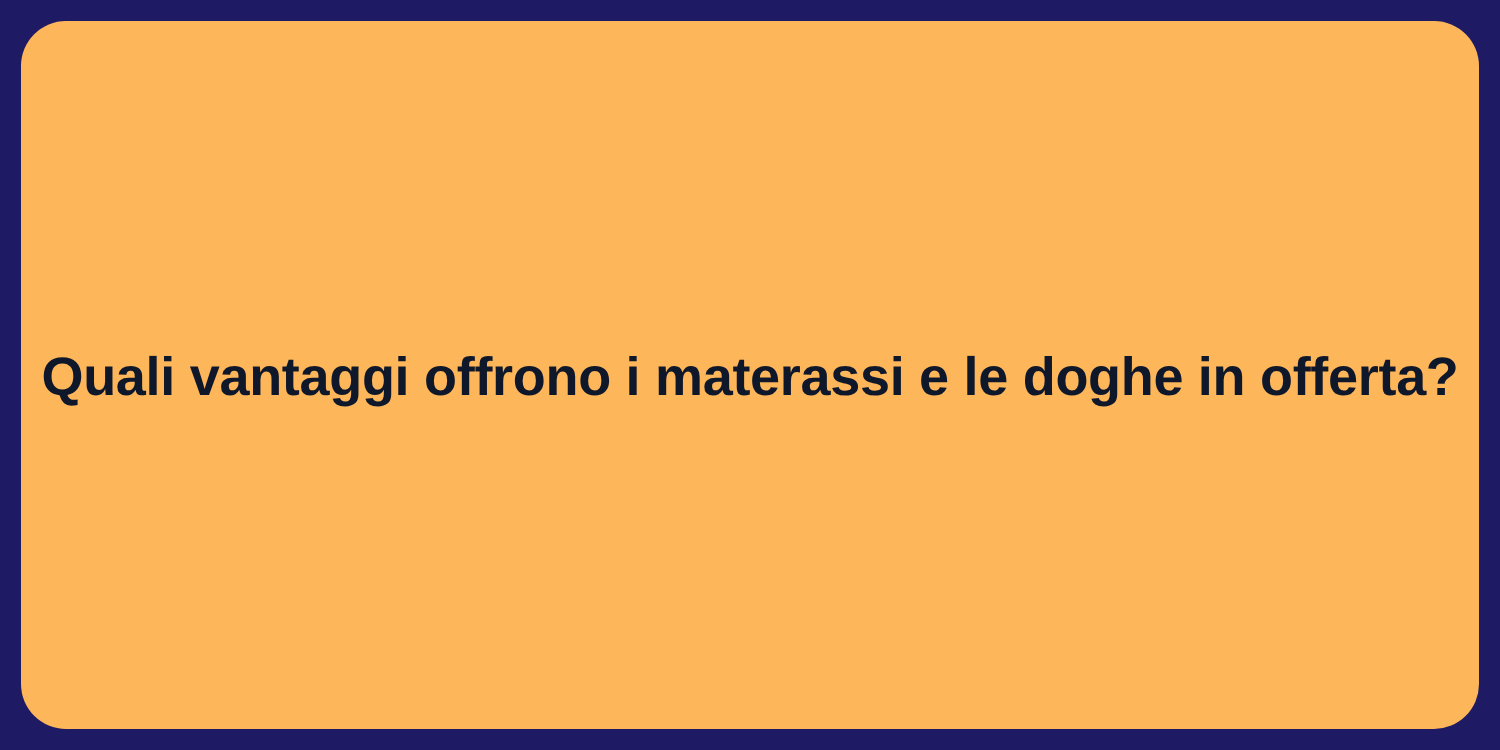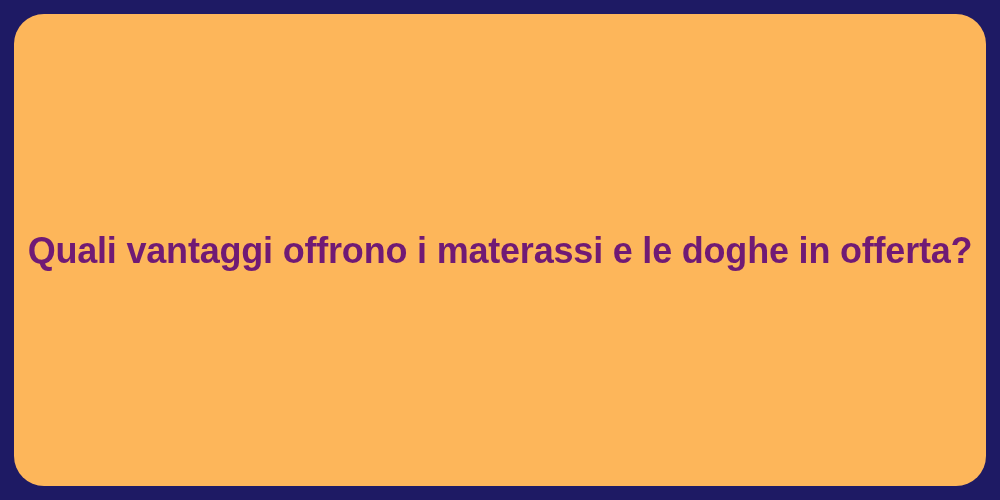--- a/index.html
+++ b/index.html
@@ -29,21 +29,21 @@
     border-radius: 30px;
     display: flex;
     align-items: center;
     justify-content: center;
     box-sizing: border-box;
     padding: 0 40px;
   }
 
   .headline {
     margin: 0;
-    color: #701a75;
+    color: #0f172a;
     font-family: "Liberation Sans", sans-serif;
     font-size: 36px;
     font-weight: bold;
     line-height: 1.25;
     letter-spacing: -0.2px;
     text-align: right;
     white-space: nowrap;
   }
 </style>
 </head>

